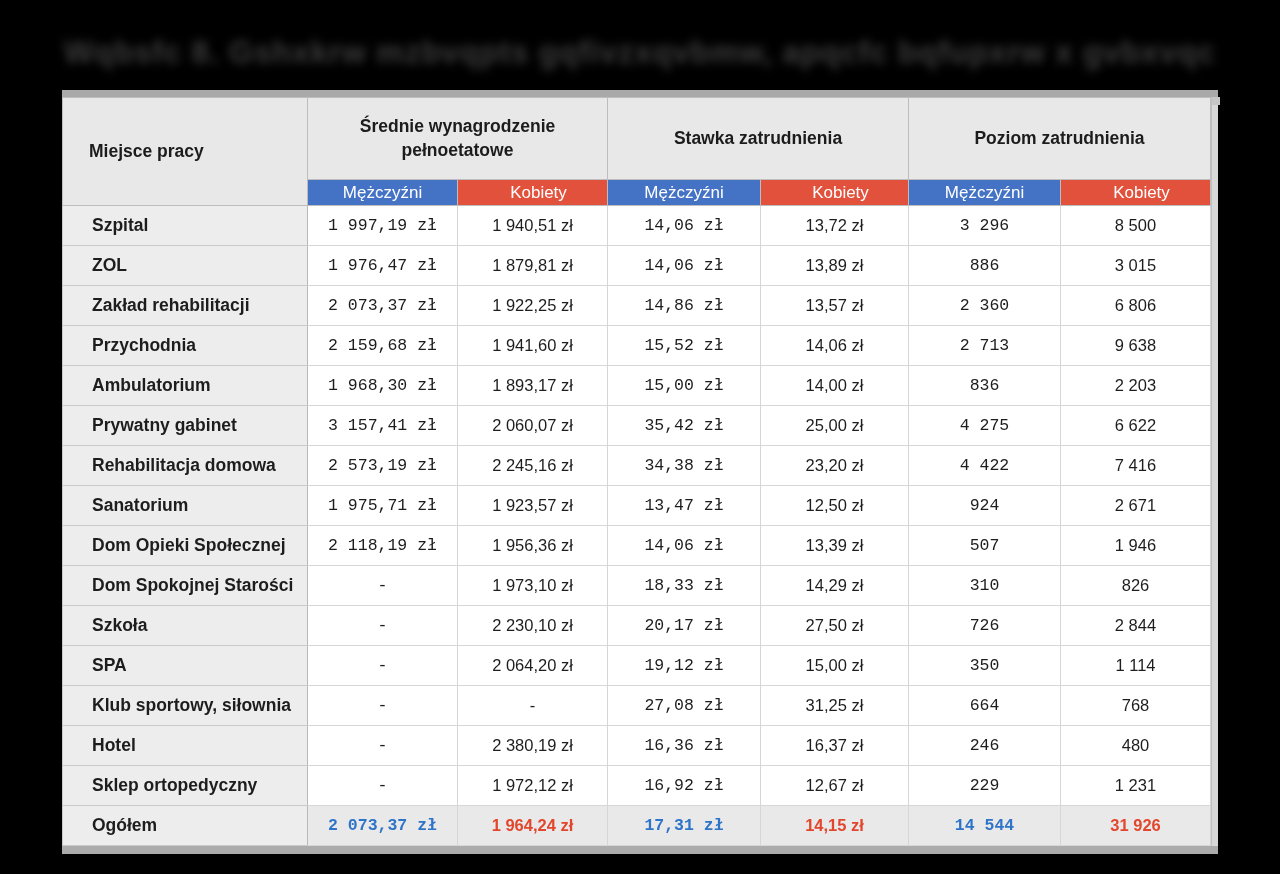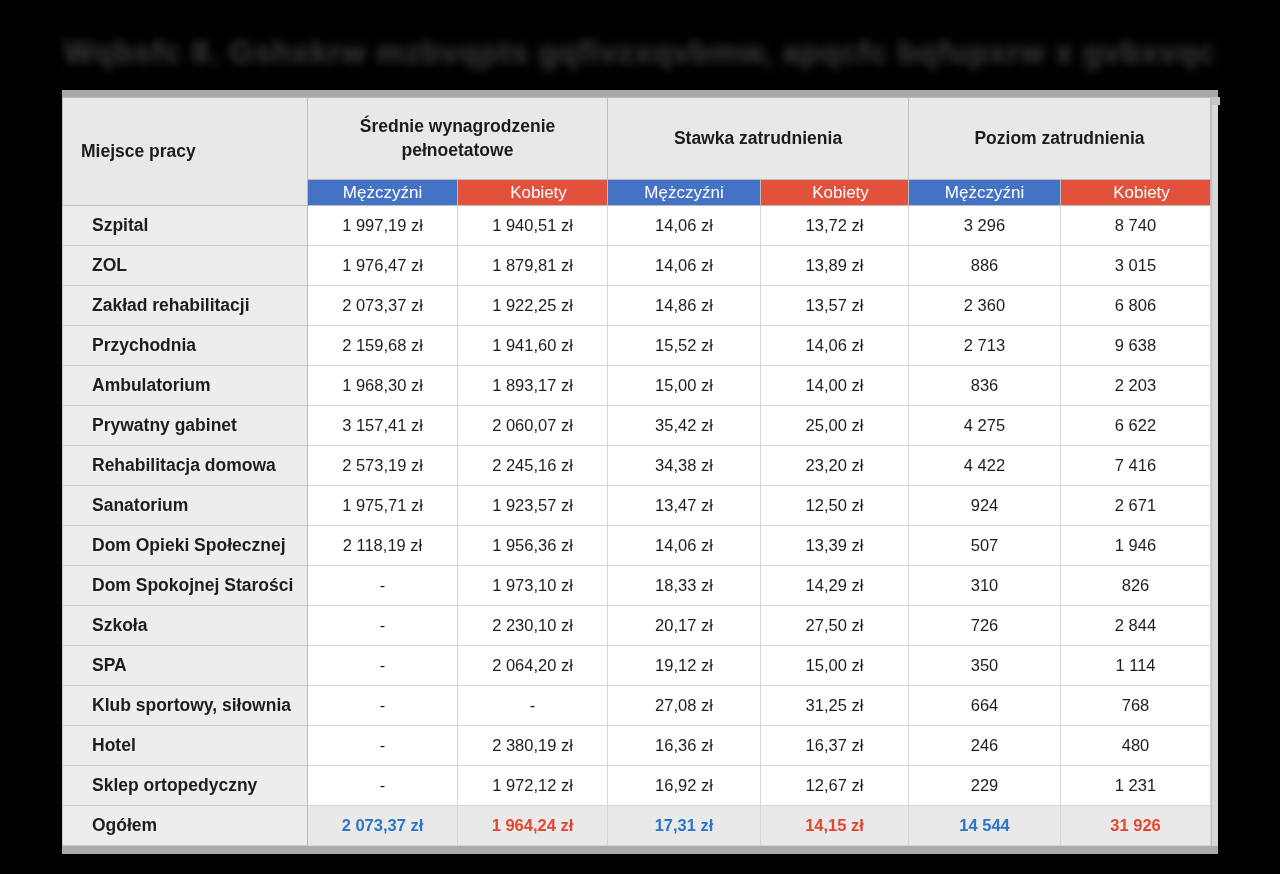--- a/index.html
+++ b/index.html
@@ -23,40 +23,40 @@
   .scroll-strip{width:8px;background:#d8d8d8;border-left:1px solid #c0c0c0;position:relative;}
   .scroll-corner{position:absolute;top:0;left:0;width:8px;height:8px;background:#c6c6c6;}
   
   table{border-collapse:collapse;table-layout:fixed;width:1148px;}
   col.c-label{width:245px;}
   col.c1{width:150px;}col.c2{width:150px;}col.c3{width:153px;}
   col.c4{width:148px;}col.c5{width:152px;}col.c6{width:150px;}
   th,td{padding:0;border:1px solid #cfcfcf;}
   thead th{background:#e8e8e8;border-color:#bdbdbd;}
   .corner{
-    text-align:left;padding-left:18px;font-size:17.5px;font-weight:600;color:#1c1c1c;
+    text-align:left;padding-left:26px;font-size:17.5px;font-weight:600;color:#1c1c1c;
     background:#e8e8e8;
   }
   .group-row th{height:81px;}
   .group{
     font-size:17.5px;font-weight:700;color:#1c1c1c;text-align:center;
     padding:0 28px;line-height:1.35;
   }
   .sub-row th{height:25px;font-size:17px;font-weight:400;color:#fff;text-align:center;}
   .sub-male{background:var(--male-bg,#4472c4);border-color:#bdbdbd;}
   .sub-female{background:var(--female-bg,#e1513c);border-color:#bdbdbd;padding-left:12px;}
   .sub-female{border-left:1px solid rgba(255,255,255,.45);}
   .g-start{border-left:1px solid #b3b3b3;}
   tbody td,tfoot td{height:39px;font-size:16.5px;color:#1d1d1d;text-align:center;
     border-color:#d6d6d6;background:#fff;white-space:nowrap;}
   tbody td.rowlabel,tfoot td.rowlabel{
     text-align:left;padding-left:29px;font-size:17.5px;font-weight:600;
     background:#ededed;border-color:#c9c9c9;border-right-color:#b9b9b9;
   }
-  td.gs{border-left:1px solid #bfbfbf;}
+  td.gs{border-left:1px solid #bfbfbf;font-family:Liberation Mono, monospace;}
   tfoot td{background:#e9e9e9;font-weight:700;border-top:1px solid #22c55e;}
   tfoot td.t-male{color:var(--total-male,#2e74c9);}
   tfoot td.t-female{color:var(--total-female,#e2462c);}
 </style>
 </head>
 <body>
 
 <div class="page">
 
   <div class="title-blur">Wqbsfc 8. Gshxkrw mzbvqpts gqfivzxqvbmw, apqcfc bqfupxrw x gvbxvqc bqfupxrwvnc pqcfxu</div>
@@ -91,21 +91,21 @@
           </tr>
         </thead>
         <tbody id="tbody">
             <tr>
               <td class="rowlabel">Szpital</td>
               <td class="gs">1 997,19 zł</td>
               <td>1 940,51 zł</td>
               <td class="gs">14,06 zł</td>
               <td>13,72 zł</td>
               <td class="gs">3 296</td>
-              <td>8 740</td>
+              <td>8 500</td>
             </tr>
             <tr>
               <td class="rowlabel">ZOL</td>
               <td class="gs">1 976,47 zł</td>
               <td>1 879,81 zł</td>
               <td class="gs">14,06 zł</td>
               <td>13,89 zł</td>
               <td class="gs">886</td>
               <td>3 015</td>
             </tr>

